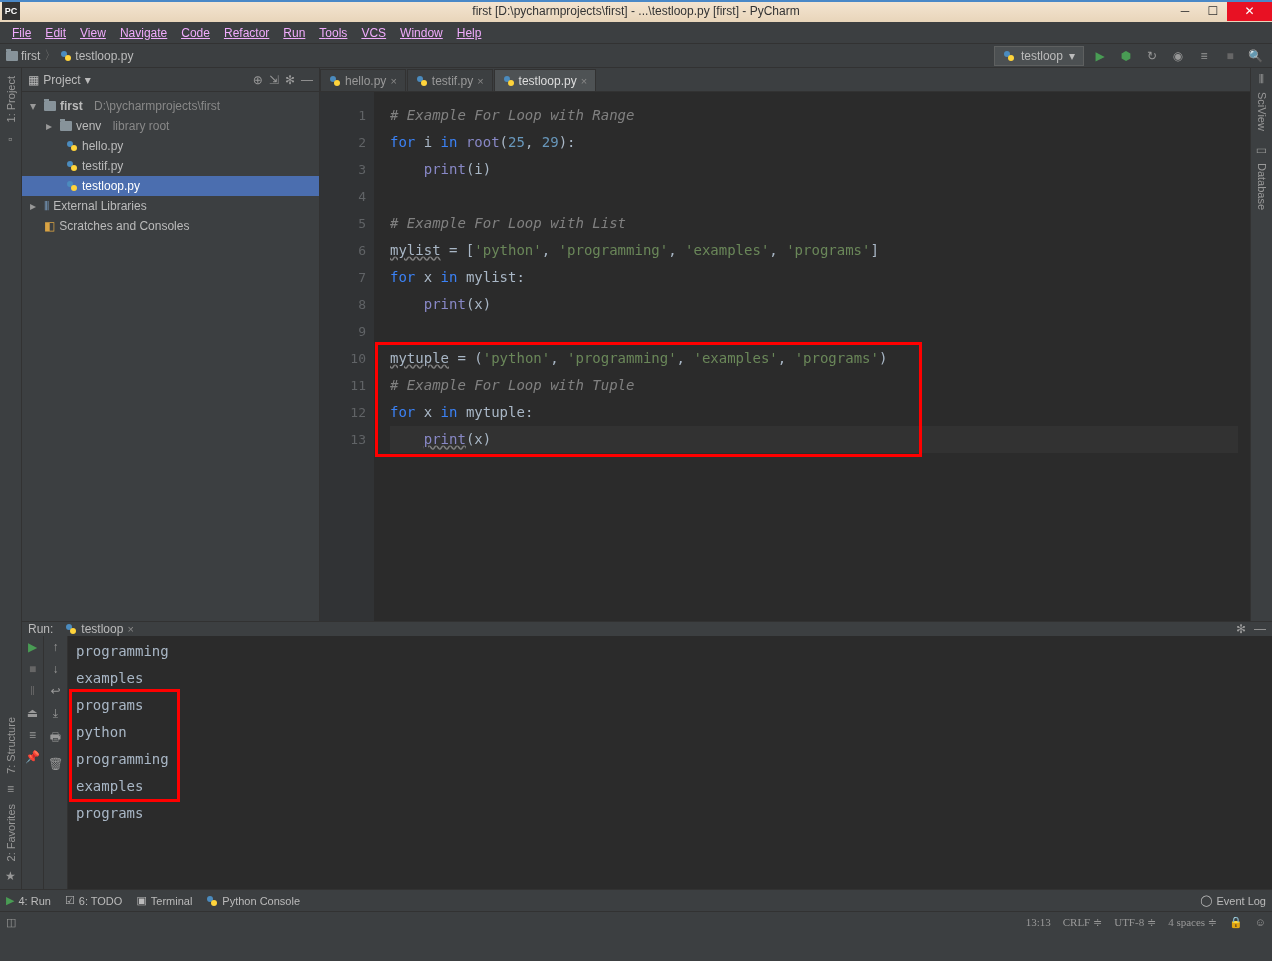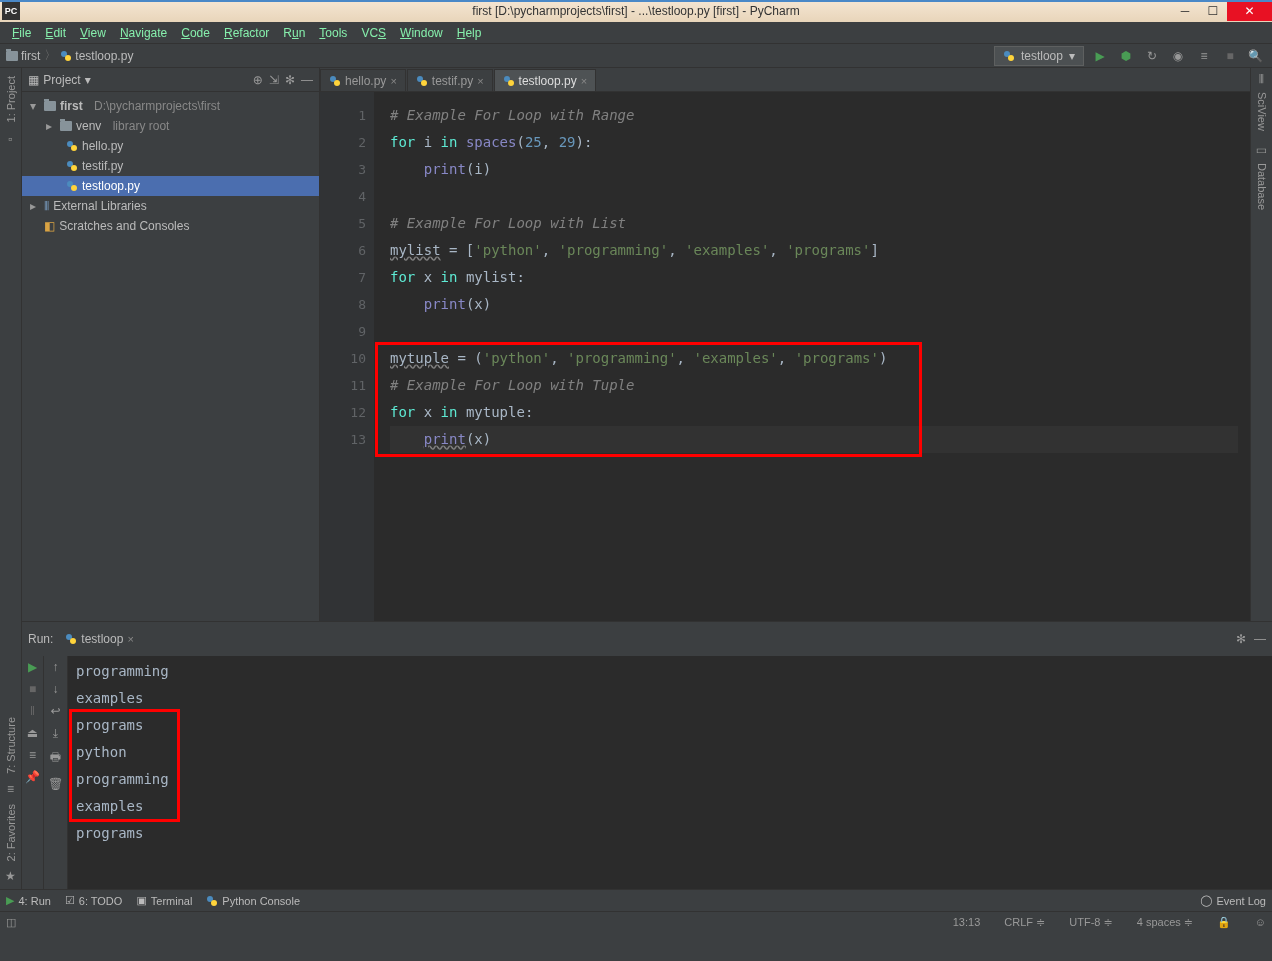--- a/index.html
+++ b/index.html
@@ -42,21 +42,21 @@
 
 .menubar {
   height: 22px;
   background: #3c3f41;
   display: flex;
   align-items: center;
   padding: 0 6px;
   gap: 2px;
   border-bottom: 1px solid #323232;
 }
-.menubar span { padding: 2px 6px; color: #86efac; }
+.menubar span { padding: 2px 6px; color: #f0abfc; text-decoration: underline; }
 .menubar span u { text-decoration: underline; }
 
 .navbar {
   height: 24px;
   background: #3c3f41;
   display: flex;
   align-items: center;
   padding: 0 6px;
   border-bottom: 1px solid #323232;
 }
@@ -157,21 +157,21 @@
   flex: 1;
   padding: 10px 12px 10px 16px;
   font-family: Consolas, monospace;
   font-size: 14px;
   line-height: 27px;
   color: #a9b7c6;
   position: relative;
 }
 .code-line { height: 27px; white-space: pre; }
 .code-line.current { background: #323232; }
-.kw { color: #5eead4; }
+.kw { color: #3b82f6; }
 .builtin { color: #8888c6; }
 .num { color: #6897bb; }
 .str { color: #6a8759; }
 .comment { color: #808080; font-style: italic; }
 .red-box {
   position: absolute;
   border: 3px solid #ff0000;
   pointer-events: none;
 }
 .red-box.editor-box { left: 1px; top: 250px; width: 547px; height: 115px; }
@@ -185,21 +185,21 @@
   padding-top: 4px; gap: 2px;
 }
 
 .run-panel {
   height: 268px;
   background: #2b2b2b;
   border-top: 1px solid #323232;
   display: flex; flex-direction: column;
 }
 .run-header {
-  height: 34px;
+  height: 14px;
   background: #3c3f41;
   display: flex; align-items: center;
   padding: 0 6px;
   gap: 6px;
 }
 .run-tab { display: flex; align-items: center; gap: 4px; padding: 2px 6px; }
 .run-header-right { margin-left: auto; display: flex; gap: 8px; color: #999; }
 .run-body { flex: 1; display: flex; }
 .run-toolbar { width: 22px; background: #3c3f41; display: flex; flex-direction: column; align-items: center; padding: 4px 0; gap: 8px; border-right: 1px solid #323232; }
 .run-toolbar2 { width: 24px; background: #3c3f41; display: flex; flex-direction: column; align-items: center; padding: 4px 0; gap: 8px; border-right: 1px solid #323232; }
@@ -227,21 +227,21 @@
 
 .statusbar {
   height: 22px;
   background: #3c3f41;
   border-top: 1px solid #323232;
   display: flex; align-items: center;
   padding: 0 6px;
   color: #999;
   font-size: 11px;
 }
-.statusbar-right { margin-left: auto; display: flex; gap: 24px; }
+.statusbar-right { margin-left: auto; display: flex; gap: 12px; font-family: Liberation Serif, serif; }
 
 .left-rail-bottom {
   width: 22px;
   background: #3c3f41;
   border-right: 1px solid #323232;
   display: flex;
   flex-direction: column;
   align-items: center;
   gap: 4px;
 }
@@ -432,21 +432,21 @@
           <div>8</div>
           <div>9</div>
           <div>10</div>
           <div>11</div>
           <div>12</div>
           <div>13</div>
         </div>
       <div class="code" id="code">
         <div class="red-box editor-box"></div>
       <div class="code-line"><span class="comment"># Example For Loop with Range</span></div>
-          <div class="code-line"><span class="kw">for</span> i <span class="kw">in</span> <span class="builtin">spaces</span>(<span class="num">25</span>, <span class="num">29</span>):</div>
+          <div class="code-line"><span class="kw">for</span> i <span class="kw">in</span> <span class="builtin">root</span>(<span class="num">25</span>, <span class="num">29</span>):</div>
           <div class="code-line">    <span class="builtin">print</span>(i)</div>
           <div class="code-line"></div>
           <div class="code-line"><span class="comment"># Example For Loop with List</span></div>
           <div class="code-line"><span class="wavy">mylist</span> = [<span class="str">'python'</span>, <span class="str">'programming'</span>, <span class="str">'examples'</span>, <span class="str">'programs'</span>]</div>
           <div class="code-line"><span class="kw">for</span> x <span class="kw">in</span> mylist:</div>
           <div class="code-line">    <span class="builtin">print</span>(x)</div>
           <div class="code-line"></div>
           <div class="code-line"><span class="wavy">mytuple</span> = (<span class="str">'python'</span>, <span class="str">'programming'</span>, <span class="str">'examples'</span>, <span class="str">'programs'</span>)</div>
           <div class="code-line"><span class="comment"># Example For Loop with Tuple</span></div>
           <div class="code-line"><span class="kw">for</span> x <span class="kw">in</span> mytuple:</div>

